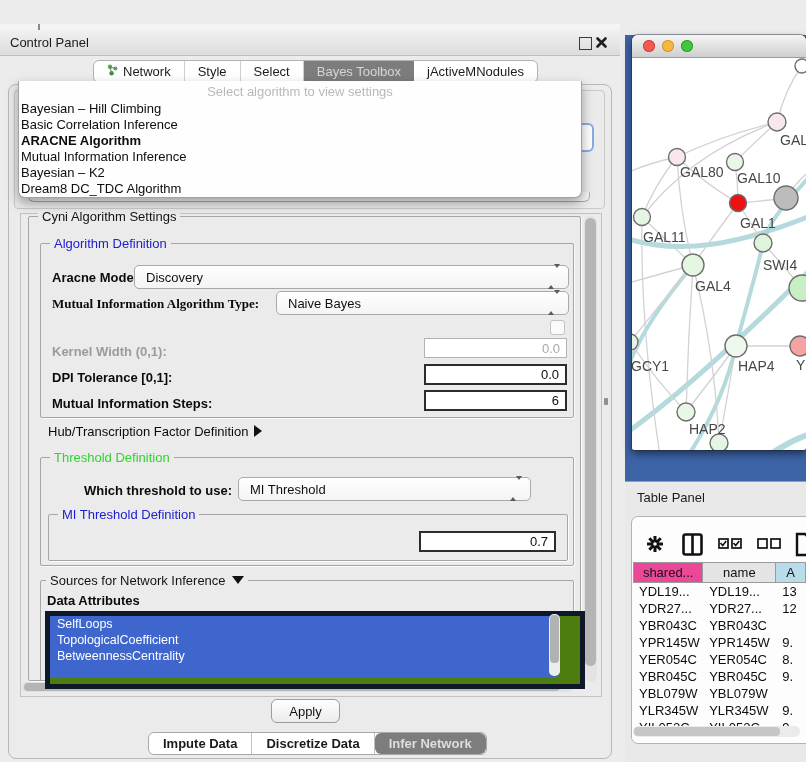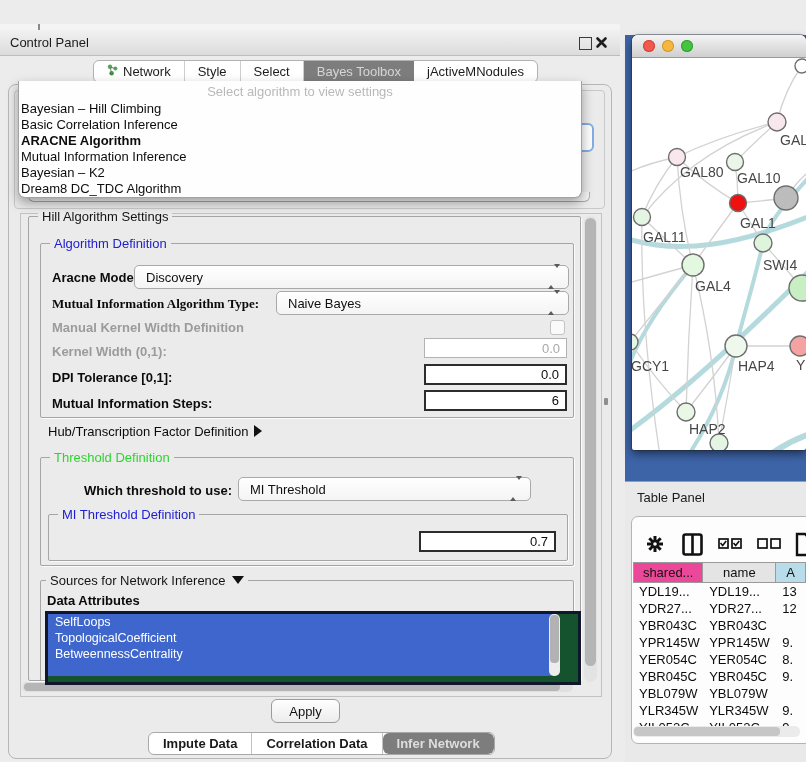--- a/index.html
+++ b/index.html
@@ -47,21 +47,21 @@
   .combo .arrows{position:absolute;right:8px;top:50%;transform:translateY(-50%);}
   .arr-up{width:0;height:0;border-left:3.5px solid transparent;border-right:3.5px solid transparent;border-bottom:4px solid #5a5a5a;margin-bottom:2.5px;}
   .arr-dn{width:0;height:0;border-left:3.5px solid transparent;border-right:3.5px solid transparent;border-top:4px solid #5a5a5a;}
   .tfield{position:absolute;background:#fff;border:1px solid #b3b3b3;font-size:13px;color:#0c0c0c;display:flex;align-items:center;justify-content:flex-end;padding-right:6px;box-sizing:border-box;}
   .tfield.strong{border:2px solid #2c2c2c;}
   .tfield.dis{color:#a8a8a8;}
   .chk{position:absolute;width:13px;height:13px;border:1px solid #c3c3c3;border-radius:3px;background:#fafafa;}
   .tri-right{display:inline-block;width:0;height:0;border-top:6px solid transparent;border-bottom:6px solid transparent;border-left:8px solid #111;vertical-align:-1px;margin-left:6px;}
   .tri-down{display:inline-block;width:0;height:0;border-left:6px solid transparent;border-right:6px solid transparent;border-top:8px solid #111;vertical-align:1px;margin-left:6px;}
   
-  #attr-list{left:45px;top:587px;width:530px;height:68px;background:#14532d;border:3px solid #0f172a;overflow:hidden;}
+  #attr-list{left:45px;top:587px;width:530px;height:68px;background:#4d7c0f;border:5px solid #0f172a;overflow:hidden;}
   .attr-item{position:relative;width:500px;height:16px;line-height:16px;font-size:12.5px;color:#fff;background:var(--sel-blue,#3e66cc);padding-left:7px;}
   #attr-vsb{left:549px;top:590px;width:11px;height:62px;background:#ededed;border-radius:5px;}
   #attr-vsb-thumb{left:550px;top:591px;width:9px;height:48px;background:#b2b2b2;border-radius:4px;}
   
   #apply-btn{left:271px;top:675px;width:67px;height:22px;background:linear-gradient(#fefefe,#ececec);border:1px solid #9b9b9b;border-radius:6px;font-size:13px;color:#111;display:flex;align-items:center;justify-content:center;}
   #bottom-tabs{left:148px;top:708px;height:21px;display:flex;background:#fff;border:1px solid #a8a8a8;border-radius:6px;overflow:hidden;}
   .btab{display:flex;align-items:center;padding:0 14px;font-size:13px;font-weight:700;color:#1a1a1a;border-right:1px solid #c2c2c2;}
   .btab:last-child{border-right:none;}
   .btab.selected{background:var(--sel-tab,#7d7d7d);color:#dedede;border-radius:6px;}
   #mini-square{left:8px;top:749px;width:15px;height:13px;background:#e3e3e3;border:1px solid #9e9e9e;}
@@ -145,38 +145,37 @@
       </div>
   </div>
 
   <div class="abs" id="scrollpane"></div>
   <div class="abs vsb-track"></div>
   <div class="abs vsb-thumb"></div>
   <div class="abs hsb-track"></div>
   <div class="abs hsb-thumb"></div>
 
   <div class="abs gbox" style="left:28px;top:192px;width:551px;height:463px;"></div>
-  <div class="gtitle t-black" style="left:38px;top:185px;">Hill Algorithm Settings</div>
+  <div class="gtitle t-black" style="left:38px;top:185px;">Cyni Algorithm Settings</div>
 
   <div class="abs gbox" style="left:40px;top:219px;width:532px;height:173px;"></div>
   <div class="gtitle t-blue" style="left:50px;top:212px;">Algorithm Definition</div>
 
   <div class="lbl" style="left:52px;top:246px;">Aracne Mode:</div>
   <div class="combo" style="left:134px;top:241px;width:433px;height:22px;">
     <span class="val">Discovery</span>
     <span class="arrows"><span class="arr-up"></span><span class="arr-dn"></span></span>
   </div>
 
   <div class="lbl" style="left:52px;top:272px;font-family:Liberation Serif, serif;">Mutual Information Algorithm Type:</div>
   <div class="combo" style="left:276px;top:267px;width:291px;height:22px;">
     <span class="val">Naive Bayes</span>
     <span class="arrows"><span class="arr-up"></span><span class="arr-dn"></span></span>
   </div>
 
-  <div class="lbl dis" style="left:52px;top:296px;">Manual Kernel Width Definition</div>
   <div class="chk" style="left:550px;top:296px;"></div>
 
   <div class="lbl dis" style="left:52px;top:320px;">Kernel Width (0,1):</div>
   <div class="tfield dis" style="left:424px;top:314px;width:143px;height:20px;">0.0</div>
 
   <div class="lbl" style="left:52px;top:346px;">DPI Tolerance [0,1]:</div>
   <div class="tfield strong" style="left:424px;top:340px;width:143px;height:21px;">0.0</div>
 
   <div class="lbl" style="left:52px;top:372px;">Mutual Information Steps:</div>
   <div class="tfield strong" style="left:424px;top:366px;width:143px;height:21px;">6</div>
@@ -208,21 +207,21 @@
       <div class="attr-item">TopologicalCoefficient</div>
       <div class="attr-item">BetweennessCentrality</div>
       <div class="attr-item" style="height: 14px;"></div>
     </div>
   <div class="abs" id="attr-vsb"></div>
   <div class="abs" id="attr-vsb-thumb"></div>
 
   <div class="abs" id="apply-btn">Apply</div>
   <div class="abs" id="bottom-tabs">
       <div class="btab">Impute Data</div>
-      <div class="btab">Correlation Data</div>
+      <div class="btab">Discretize Data</div>
       <div class="btab selected">Infer Network</div>
     </div>
   <div class="abs" id="mini-square"></div>
   <div class="abs" id="splitter-dot"></div>
 
   <div class="abs" id="desktop"></div>
   <div class="abs" id="desk-topstrip"></div>
 
   <div class="abs" id="macwin">
     <div id="mac-titlebar"></div>

